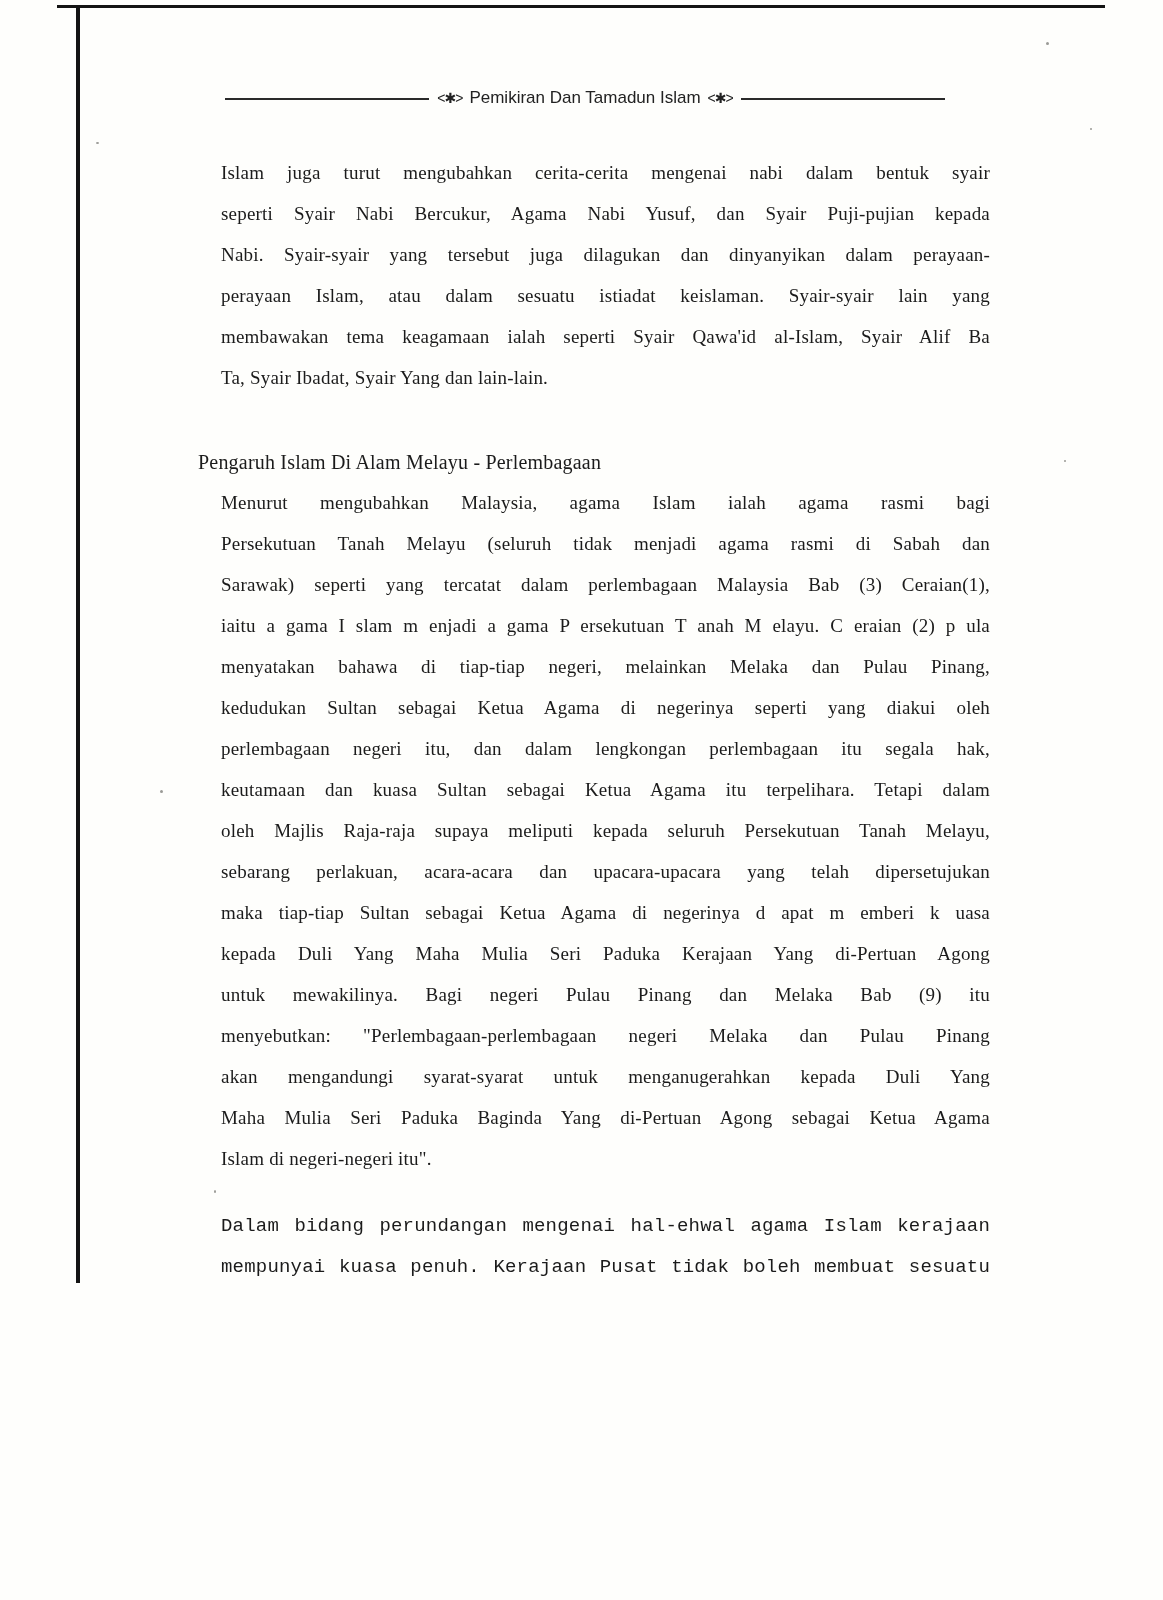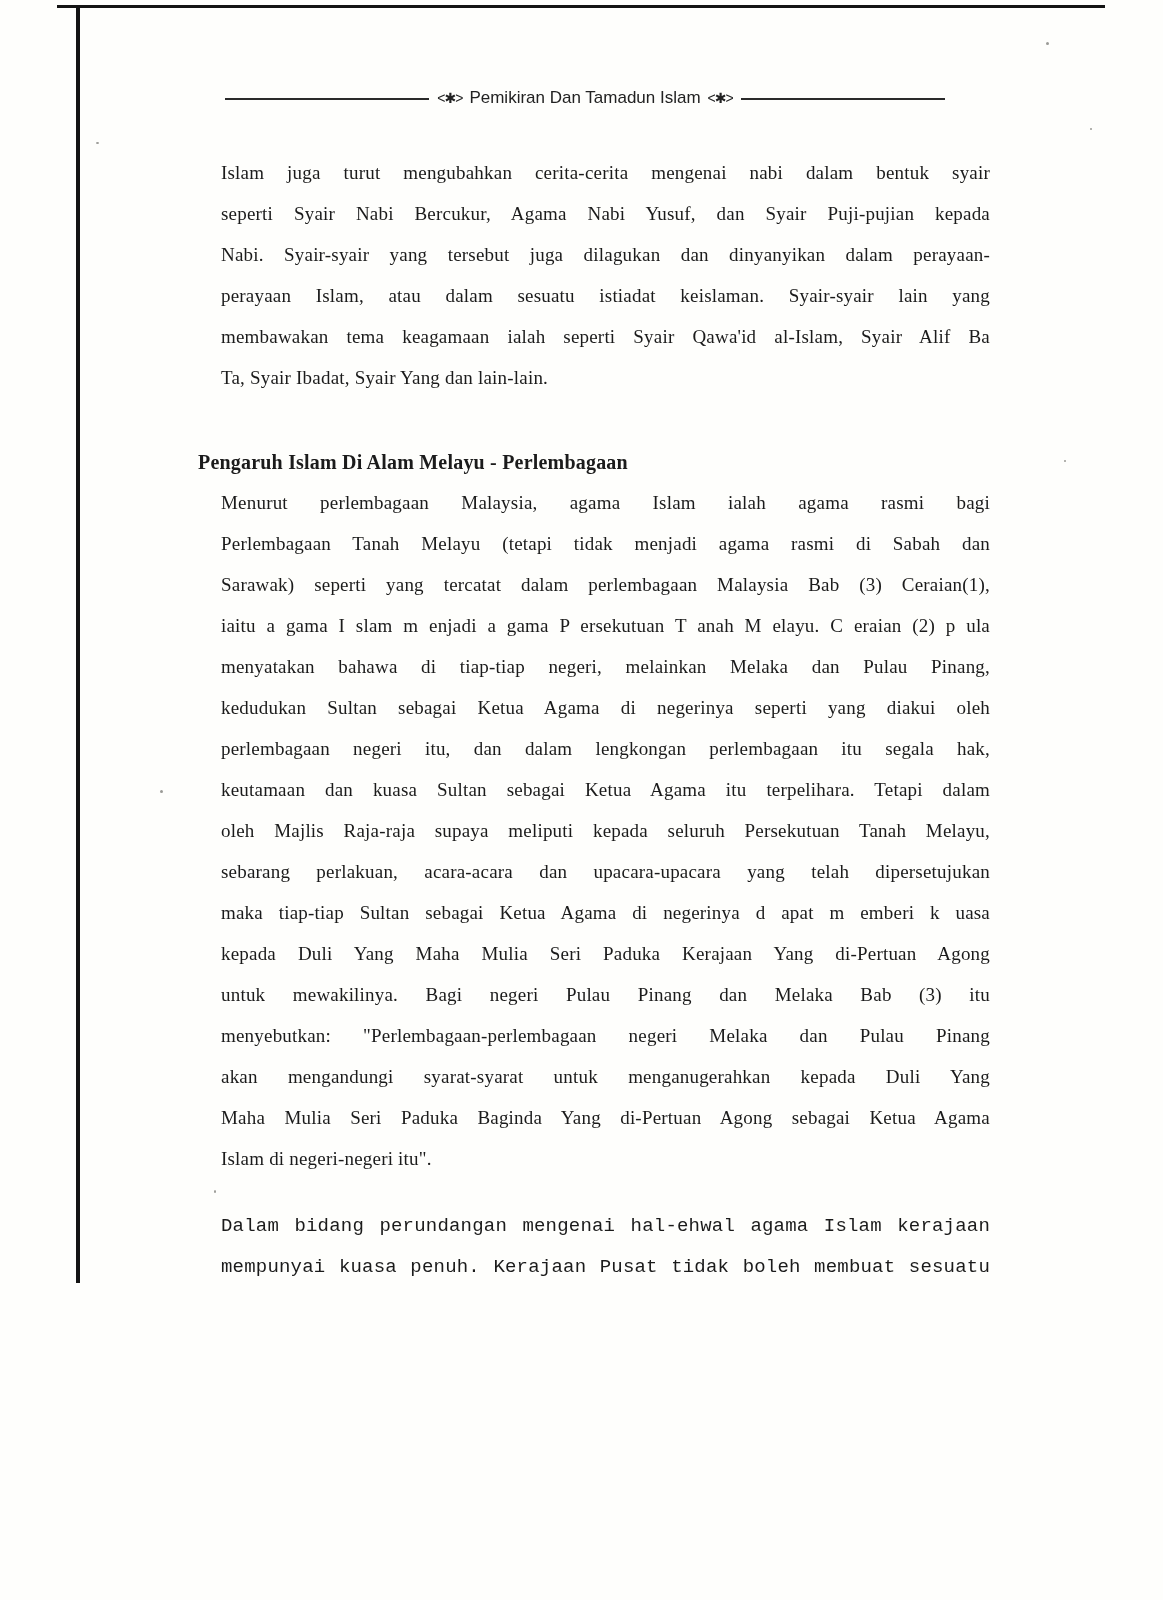--- a/index.html
+++ b/index.html
@@ -72,21 +72,21 @@
     position: absolute;
     left: 198px;
     width: 792px;
     font-size: 19px;
     line-height: 41px;
     letter-spacing: 0.2px;
   }
   .para1 { top: 152px; }
   .heading {
     top: 442px;
-    font-weight: bold;
+    font-weight: normal;
     font-size: 20px;
   }
   .para2 { top: 482px; }
   .para3 { top: 1206px; font-family: Liberation Mono, monospace; }
   .line {
     text-align: justify;
     text-align-last: justify;
     height: 41px;
     overflow: hidden;
     margin-left: 23px;
@@ -133,33 +133,33 @@
       <div class="line">seperti Syair Nabi Bercukur, Agama Nabi Yusuf, dan Syair Puji-pujian kepada</div>
       <div class="line">Nabi. Syair-syair yang tersebut juga dilagukan dan dinyanyikan dalam perayaan-</div>
       <div class="line">perayaan Islam, atau dalam sesuatu istiadat keislaman. Syair-syair lain yang</div>
       <div class="line">membawakan tema keagamaan ialah seperti Syair Qawa'id al-Islam, Syair Alif Ba</div>
       <div class="line last">Ta, Syair Ibadat, Syair Yang dan lain-lain.</div>
     </div>
 
   <div class="content heading">Pengaruh Islam Di Alam Melayu - Perlembagaan</div>
 
   <div class="content para2">
-      <div class="line">Menurut perlembagaan Malaysia, agama Islam ialah agama rasmi bagi</div>
-      <div class="line">Perlembagaan Tanah Melayu (tetapi tidak menjadi agama rasmi di Sabah dan</div>
+      <div class="line">Menurut mengubahkan Malaysia, agama Islam ialah agama rasmi bagi</div>
+      <div class="line">Persekutuan Tanah Melayu (seluruh tidak menjadi agama rasmi di Sabah dan</div>
       <div class="line">Sarawak) seperti yang tercatat dalam perlembagaan Malaysia Bab (3) Ceraian(1),</div>
       <div class="line">iaitu a gama I slam m enjadi a gama P ersekutuan T anah M elayu. C eraian (2) p ula</div>
       <div class="line">menyatakan bahawa di tiap-tiap negeri, melainkan Melaka dan Pulau Pinang,</div>
       <div class="line">kedudukan Sultan sebagai Ketua Agama di negerinya seperti yang diakui oleh</div>
       <div class="line">perlembagaan negeri itu, dan dalam lengkongan perlembagaan itu segala hak,</div>
       <div class="line">keutamaan dan kuasa Sultan sebagai Ketua Agama itu terpelihara. Tetapi dalam</div>
       <div class="line">oleh Majlis Raja-raja supaya meliputi kepada seluruh Persekutuan Tanah Melayu,</div>
       <div class="line">sebarang perlakuan, acara-acara dan upacara-upacara yang telah dipersetujukan</div>
       <div class="line">maka tiap-tiap Sultan sebagai Ketua Agama di negerinya d apat m emberi k uasa</div>
       <div class="line">kepada Duli Yang Maha Mulia Seri Paduka Kerajaan Yang di-Pertuan Agong</div>
-      <div class="line">untuk mewakilinya. Bagi negeri Pulau Pinang dan Melaka Bab (3) itu</div>
+      <div class="line">untuk mewakilinya. Bagi negeri Pulau Pinang dan Melaka Bab (9) itu</div>
       <div class="line">menyebutkan: "Perlembagaan-perlembagaan negeri Melaka dan Pulau Pinang</div>
       <div class="line">akan mengandungi syarat-syarat untuk menganugerahkan kepada Duli Yang</div>
       <div class="line">Maha Mulia Seri Paduka Baginda Yang di-Pertuan Agong sebagai Ketua Agama</div>
       <div class="line last">Islam di negeri-negeri itu".</div>
     </div>
 
   <div class="content para3">
       <div class="line">Dalam bidang perundangan mengenai hal-ehwal agama Islam kerajaan negeri</div>
       <div class="line last">mempunyai kuasa penuh. Kerajaan Pusat tidak boleh membuat sesuatu undang-</div>
     </div>

